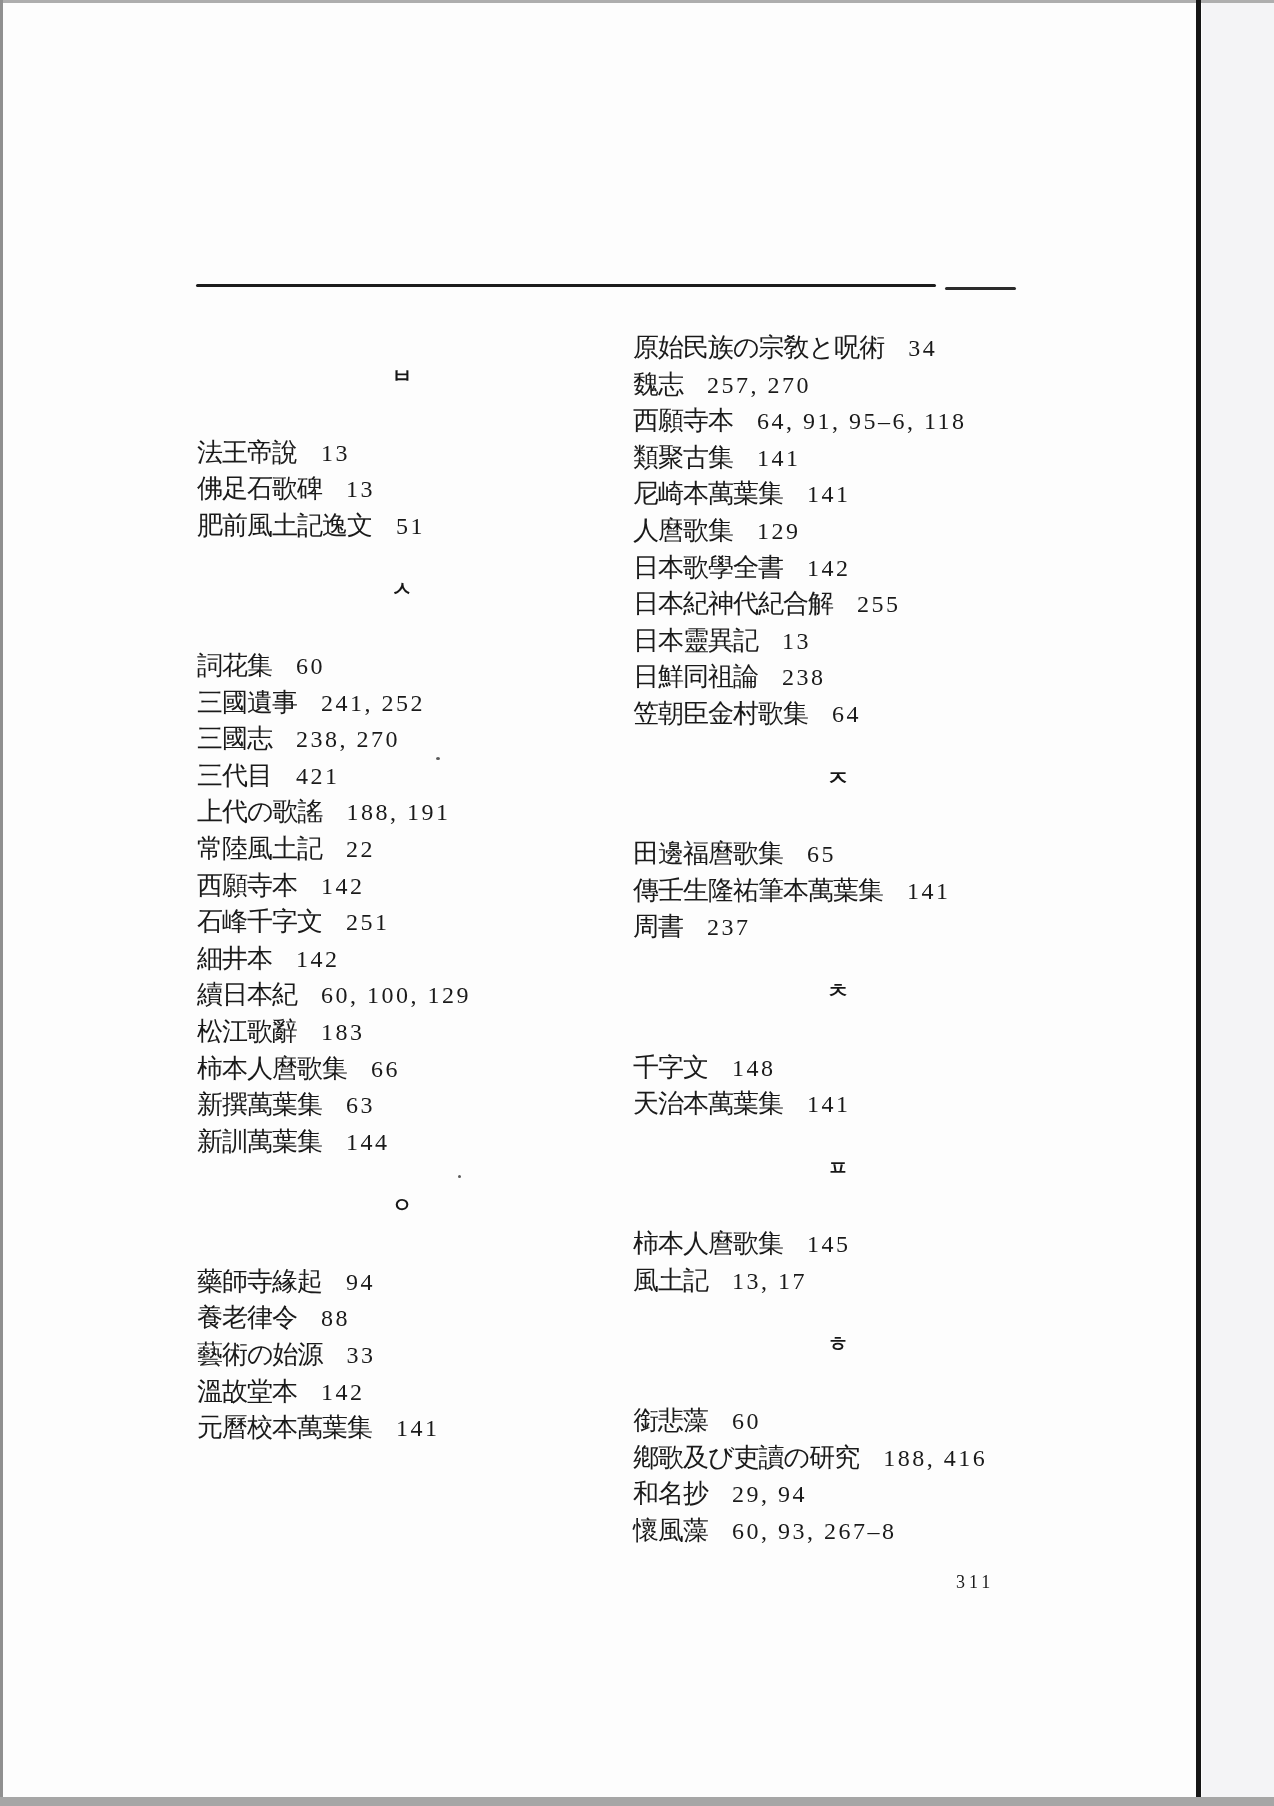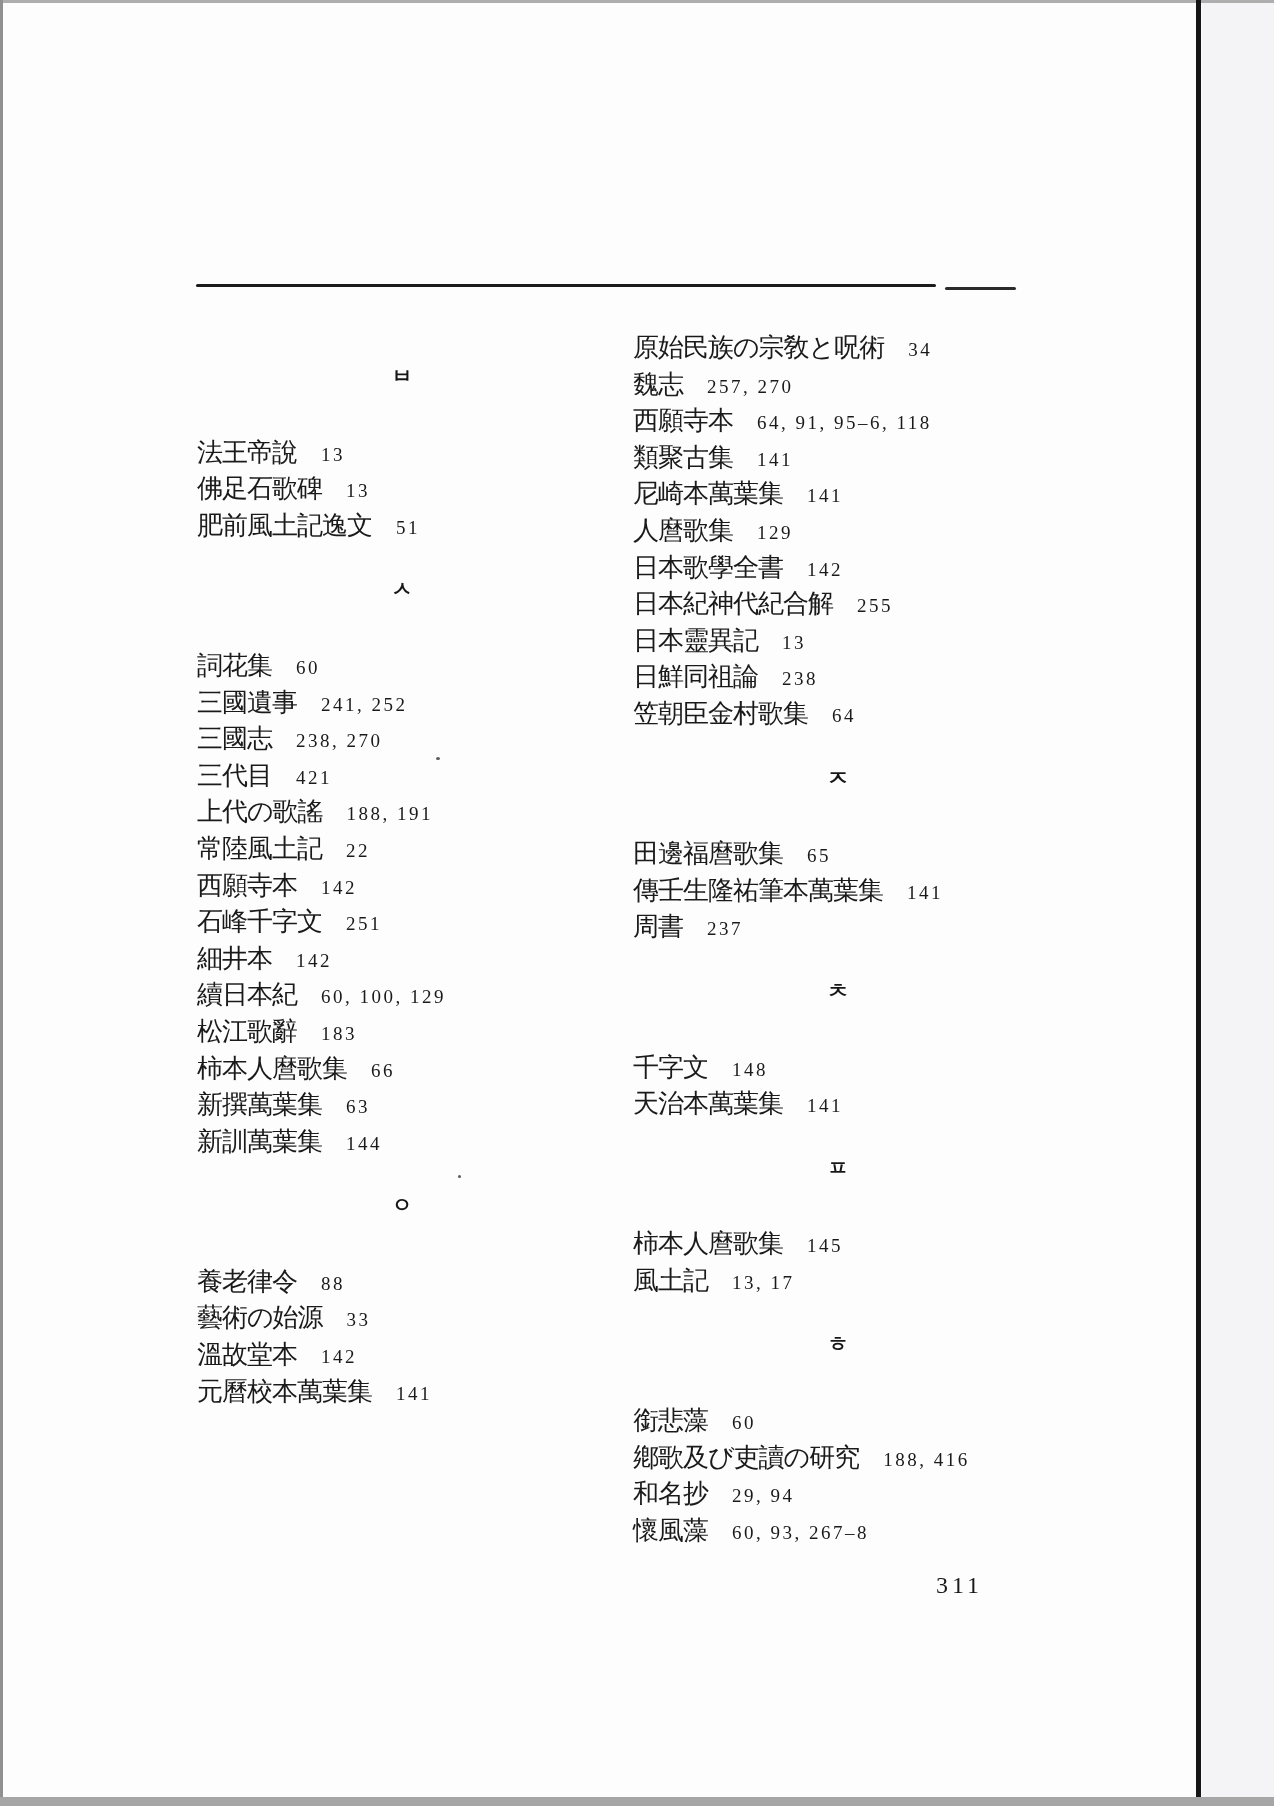--- a/index.html
+++ b/index.html
@@ -27,34 +27,34 @@
   .col { position:absolute; top:0; width:410px; }
   #col-left  { left:197px; padding-top:331px; }
   #col-right { left:633px; padding-top:330px; }
 
   .entry {
     height:36.6px; line-height:36.6px;
     font-size:26px; letter-spacing:-1px;
     white-space:nowrap;
   }
   .entry .pages {
-    font-size:19px; letter-spacing:2.5px; margin-left:24px;
+    font-size:24px; letter-spacing:2.5px; margin-left:24px;
   }
   .sec-header {
     height:36.6px; line-height:36.6px;
     margin:27px 0 40px 0;
     text-align:center;
     font-size:21px; font-weight:600;
     font-family:"DejaVu Sans","Liberation Sans",sans-serif;
     color:#161616;
   }
 
   .page-number {
-    position:absolute; left:936px; top:1572px;
-    font-size:24px; letter-spacing:4px;
+    position:absolute; left:956px; top:1572px;
+    font-size:18px; letter-spacing:4px;
   }
 
   .artifact-dot {
     position:absolute; width:4px; height:3px;
     background:#5a5a5a; border-radius:50%;
   }
   #dot-1 { left:436px; top:757px; }
   #dot-2 { left:458px; top:1175px; width:3px; }
 </style>
 </head>
@@ -86,20 +86,21 @@
       <div class="entry"><span class="title">常陸風土記</span><span class="pages">22</span></div>
       <div class="entry"><span class="title">西願寺本</span><span class="pages">142</span></div>
       <div class="entry"><span class="title">石峰千字文</span><span class="pages">251</span></div>
       <div class="entry"><span class="title">細井本</span><span class="pages">142</span></div>
       <div class="entry"><span class="title">續日本紀</span><span class="pages">60, 100, 129</span></div>
       <div class="entry"><span class="title">松江歌辭</span><span class="pages">183</span></div>
       <div class="entry"><span class="title">柿本人麿歌集</span><span class="pages">66</span></div>
       <div class="entry"><span class="title">新撰萬葉集</span><span class="pages">63</span></div>
       <div class="entry"><span class="title">新訓萬葉集</span><span class="pages">144</span></div>
       <div class="sec-header">ㅇ</div>
+      <div class="entry"><span class="title">藥師寺緣起</span><span class="pages">94</span></div>
       <div class="entry"><span class="title">養老律令</span><span class="pages">88</span></div>
       <div class="entry"><span class="title">藝術の始源</span><span class="pages">33</span></div>
       <div class="entry"><span class="title">溫故堂本</span><span class="pages">142</span></div>
       <div class="entry"><span class="title">元曆校本萬葉集</span><span class="pages">141</span></div>
     </div>
 
   <div class="col" id="col-right">
 
   <div class="entry"><span class="title">原始民族の宗敎と呪術</span><span class="pages">34</span></div>
       <div class="entry"><span class="title">魏志</span><span class="pages">257, 270</span></div>

